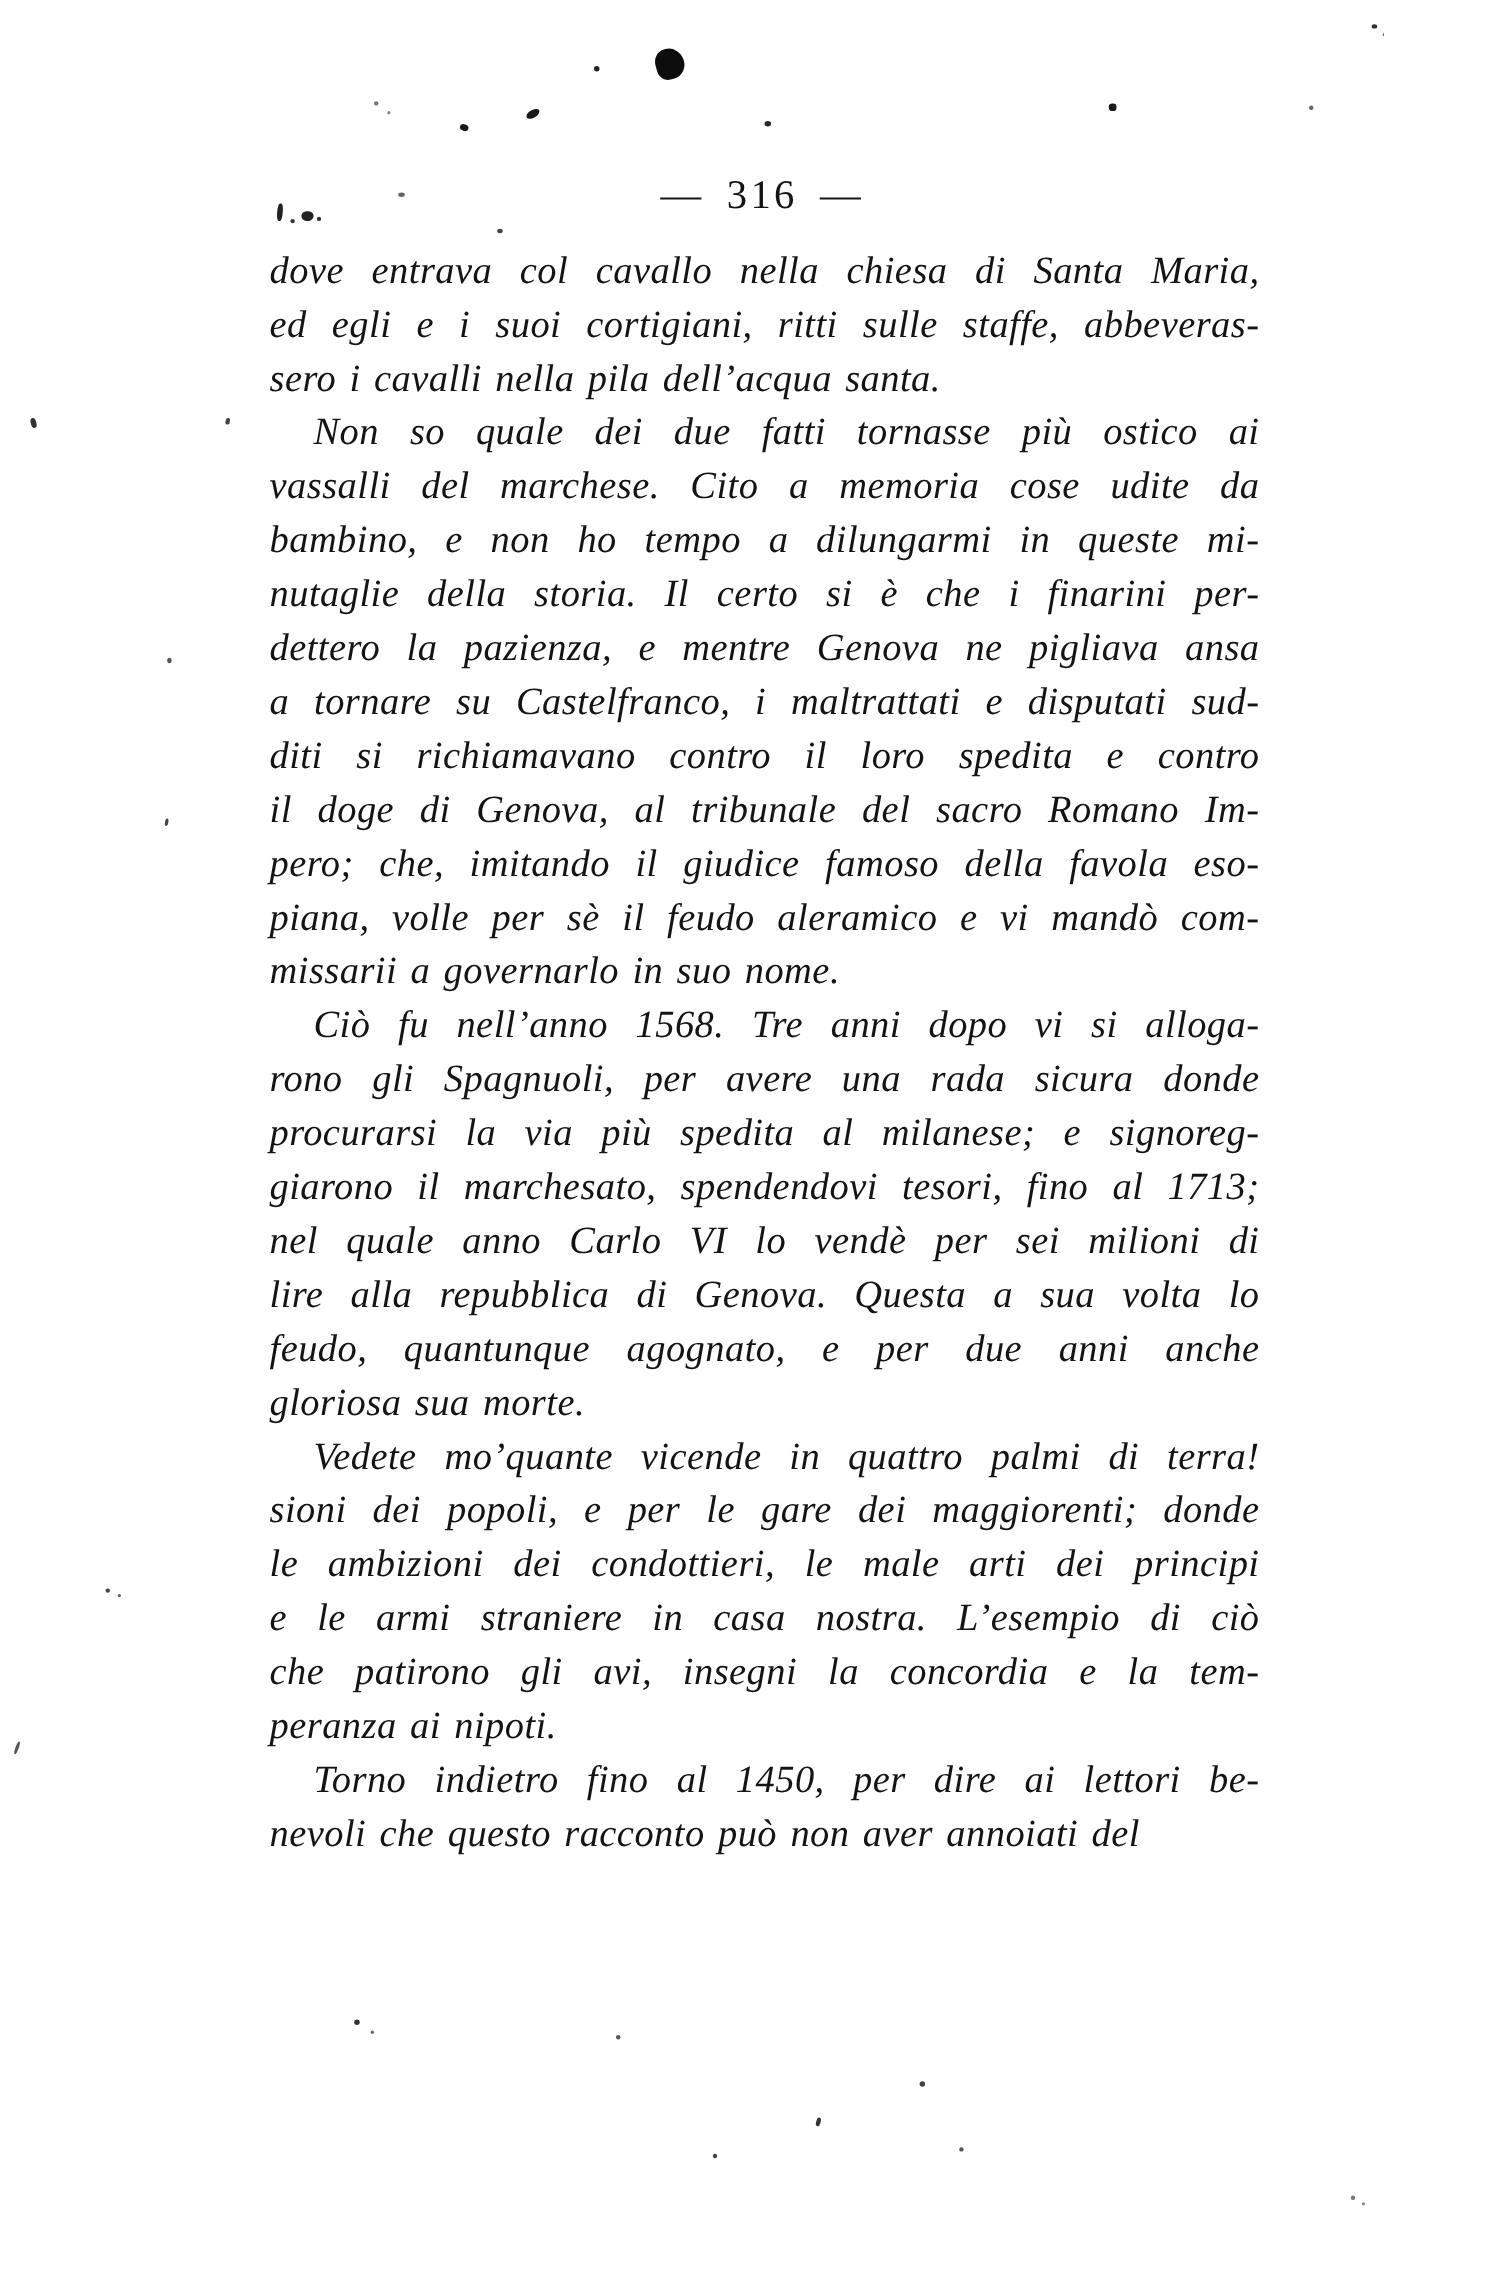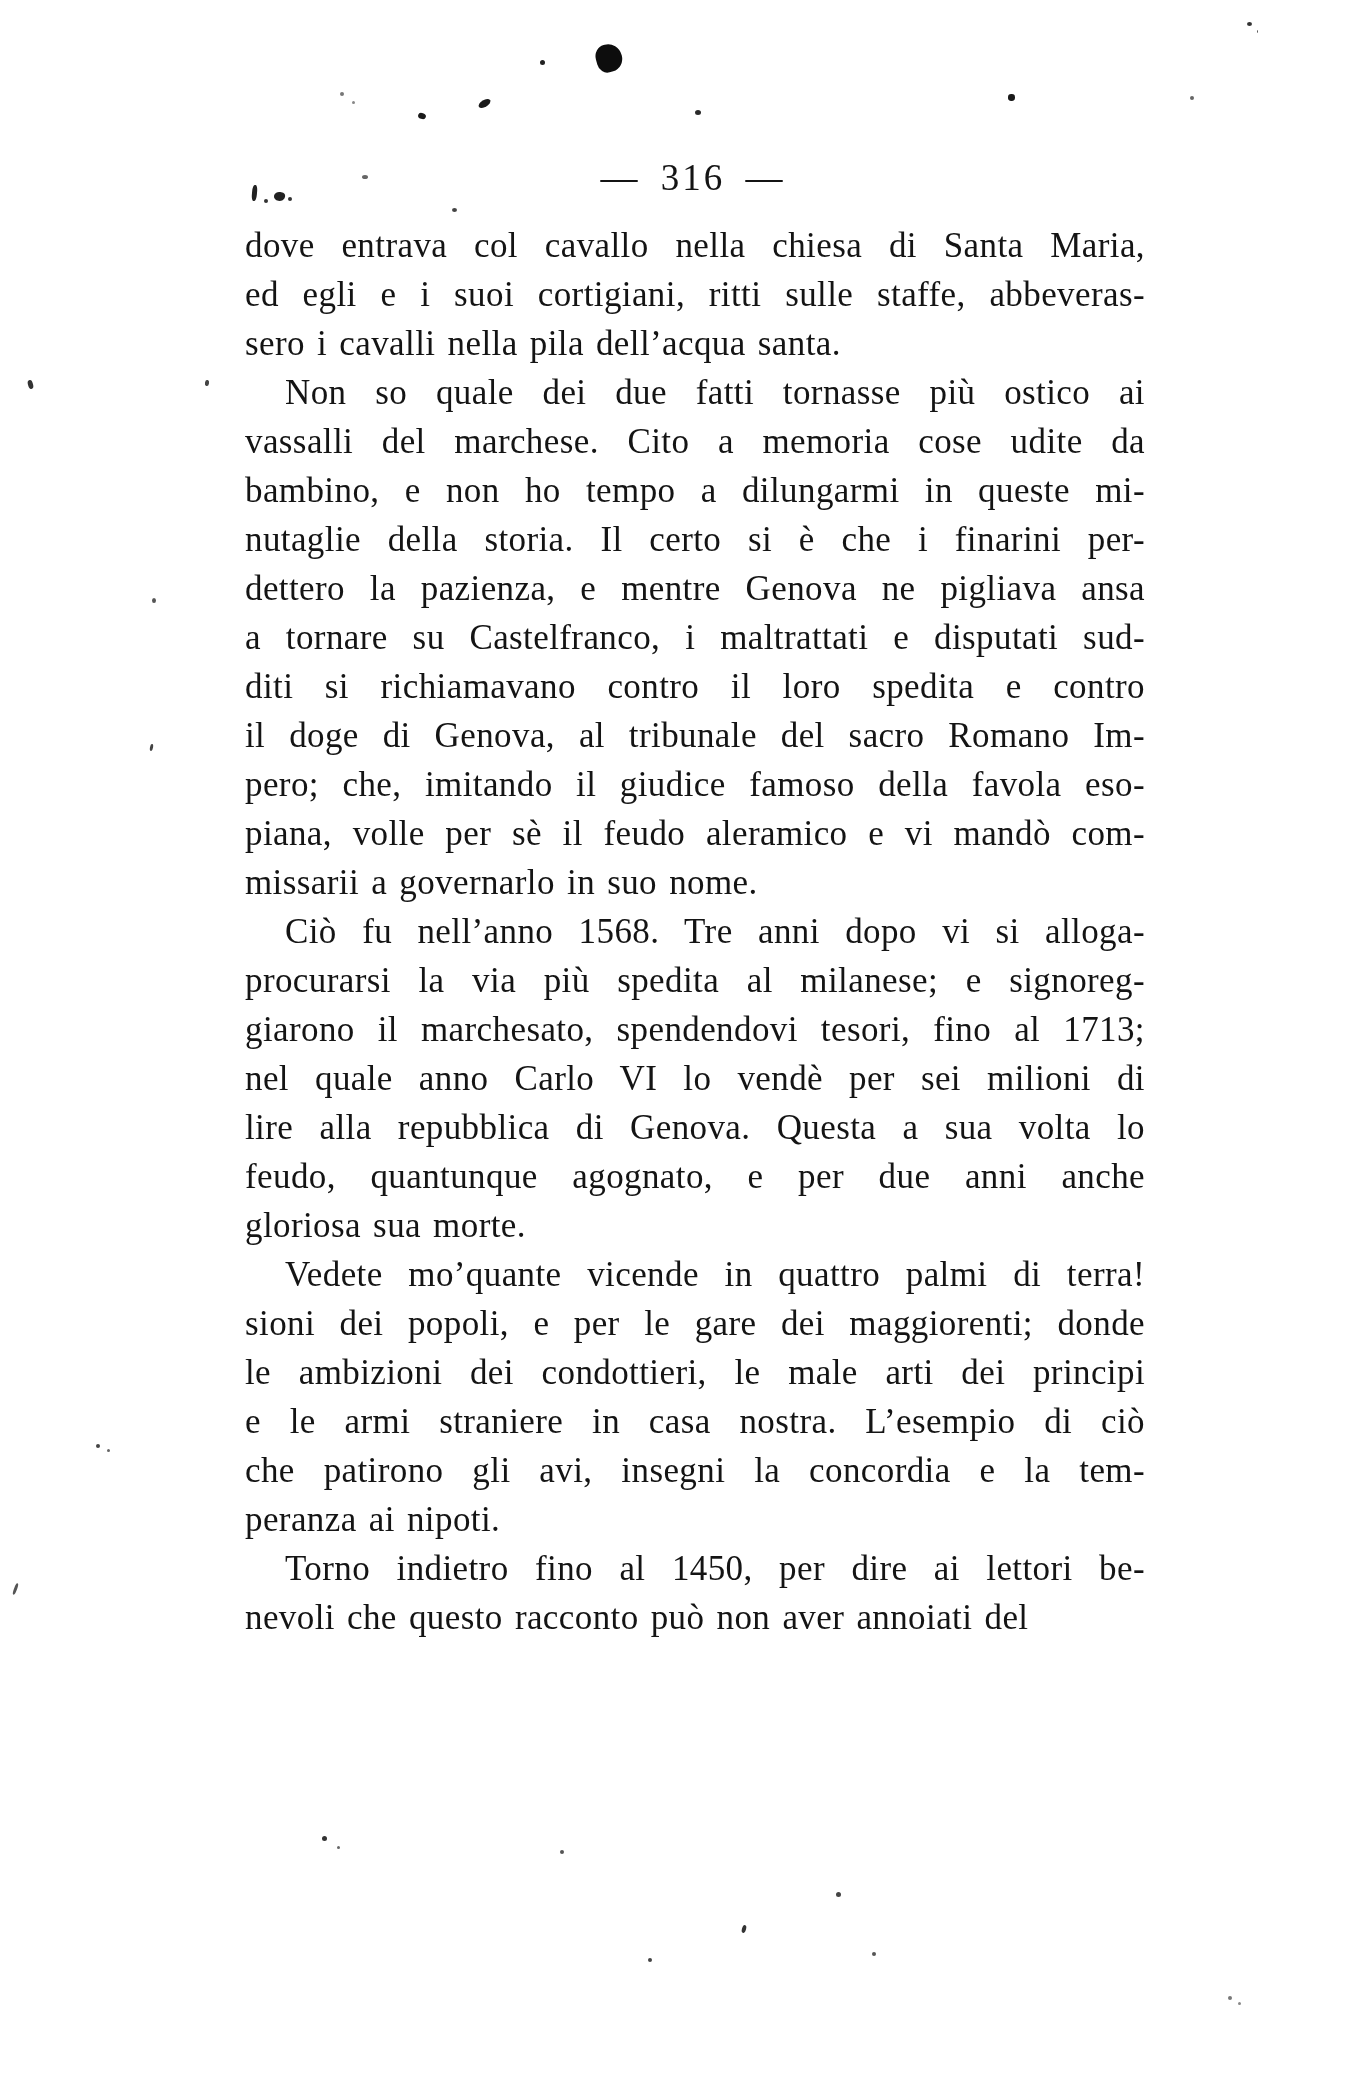--- a/index.html
+++ b/index.html
@@ -25,21 +25,21 @@
   .text-block {
     position: absolute;
     top: 221px;
     left: 245px;
     width: 900px;
     font-size: 35px;
     line-height: 49px;
     word-spacing: 3px;
     letter-spacing: 0.4px;
   }
-  .paragraph { margin: 0; }
+  .paragraph { margin: 0; font-style: italic; }
   .line { text-align: left; }
   .line.just { text-align: justify; text-align-last: justify; }
   .line.indent { text-indent: 40px; }
   .speck { position: absolute; background: #151515; }
 </style>
 </head>
 <body>
 
 <div class="page">
   <div class="page-number">— 316 —</div>
@@ -58,20 +58,21 @@
         <div class="line just">dettero la pazienza, e mentre Genova ne pigliava ansa</div>
         <div class="line just">a tornare su Castelfranco, i maltrattati e disputati sud-</div>
         <div class="line just">diti si richiamavano contro il loro spedita e contro</div>
         <div class="line just">il doge di Genova, al tribunale del sacro Romano Im-</div>
         <div class="line just">pero; che, imitando il giudice famoso della favola eso-</div>
         <div class="line just">piana, volle per sè il feudo aleramico e vi mandò com-</div>
         <div class="line">missarii a governarlo in suo nome.</div>
       </div>
       <div class="paragraph">
         <div class="line just indent">Ciò fu nell’anno 1568. Tre anni dopo vi si alloga-</div>
+        <div class="line just">rono gli Spagnuoli, per avere una rada sicura donde</div>
         <div class="line just">procurarsi la via più spedita al milanese; e signoreg-</div>
         <div class="line just">giarono il marchesato, spendendovi tesori, fino al 1713;</div>
         <div class="line just">nel quale anno Carlo VI lo vendè per sei milioni di</div>
         <div class="line just">lire alla repubblica di Genova. Questa a sua volta lo</div>
         <div class="line just">feudo, quantunque agognato, e per due anni anche</div>
         <div class="line">gloriosa sua morte.</div>
       </div>
       <div class="paragraph">
         <div class="line just indent">Vedete mo’quante vicende in quattro palmi di terra!</div>
         <div class="line just">sioni dei popoli, e per le gare dei maggiorenti; donde</div>

